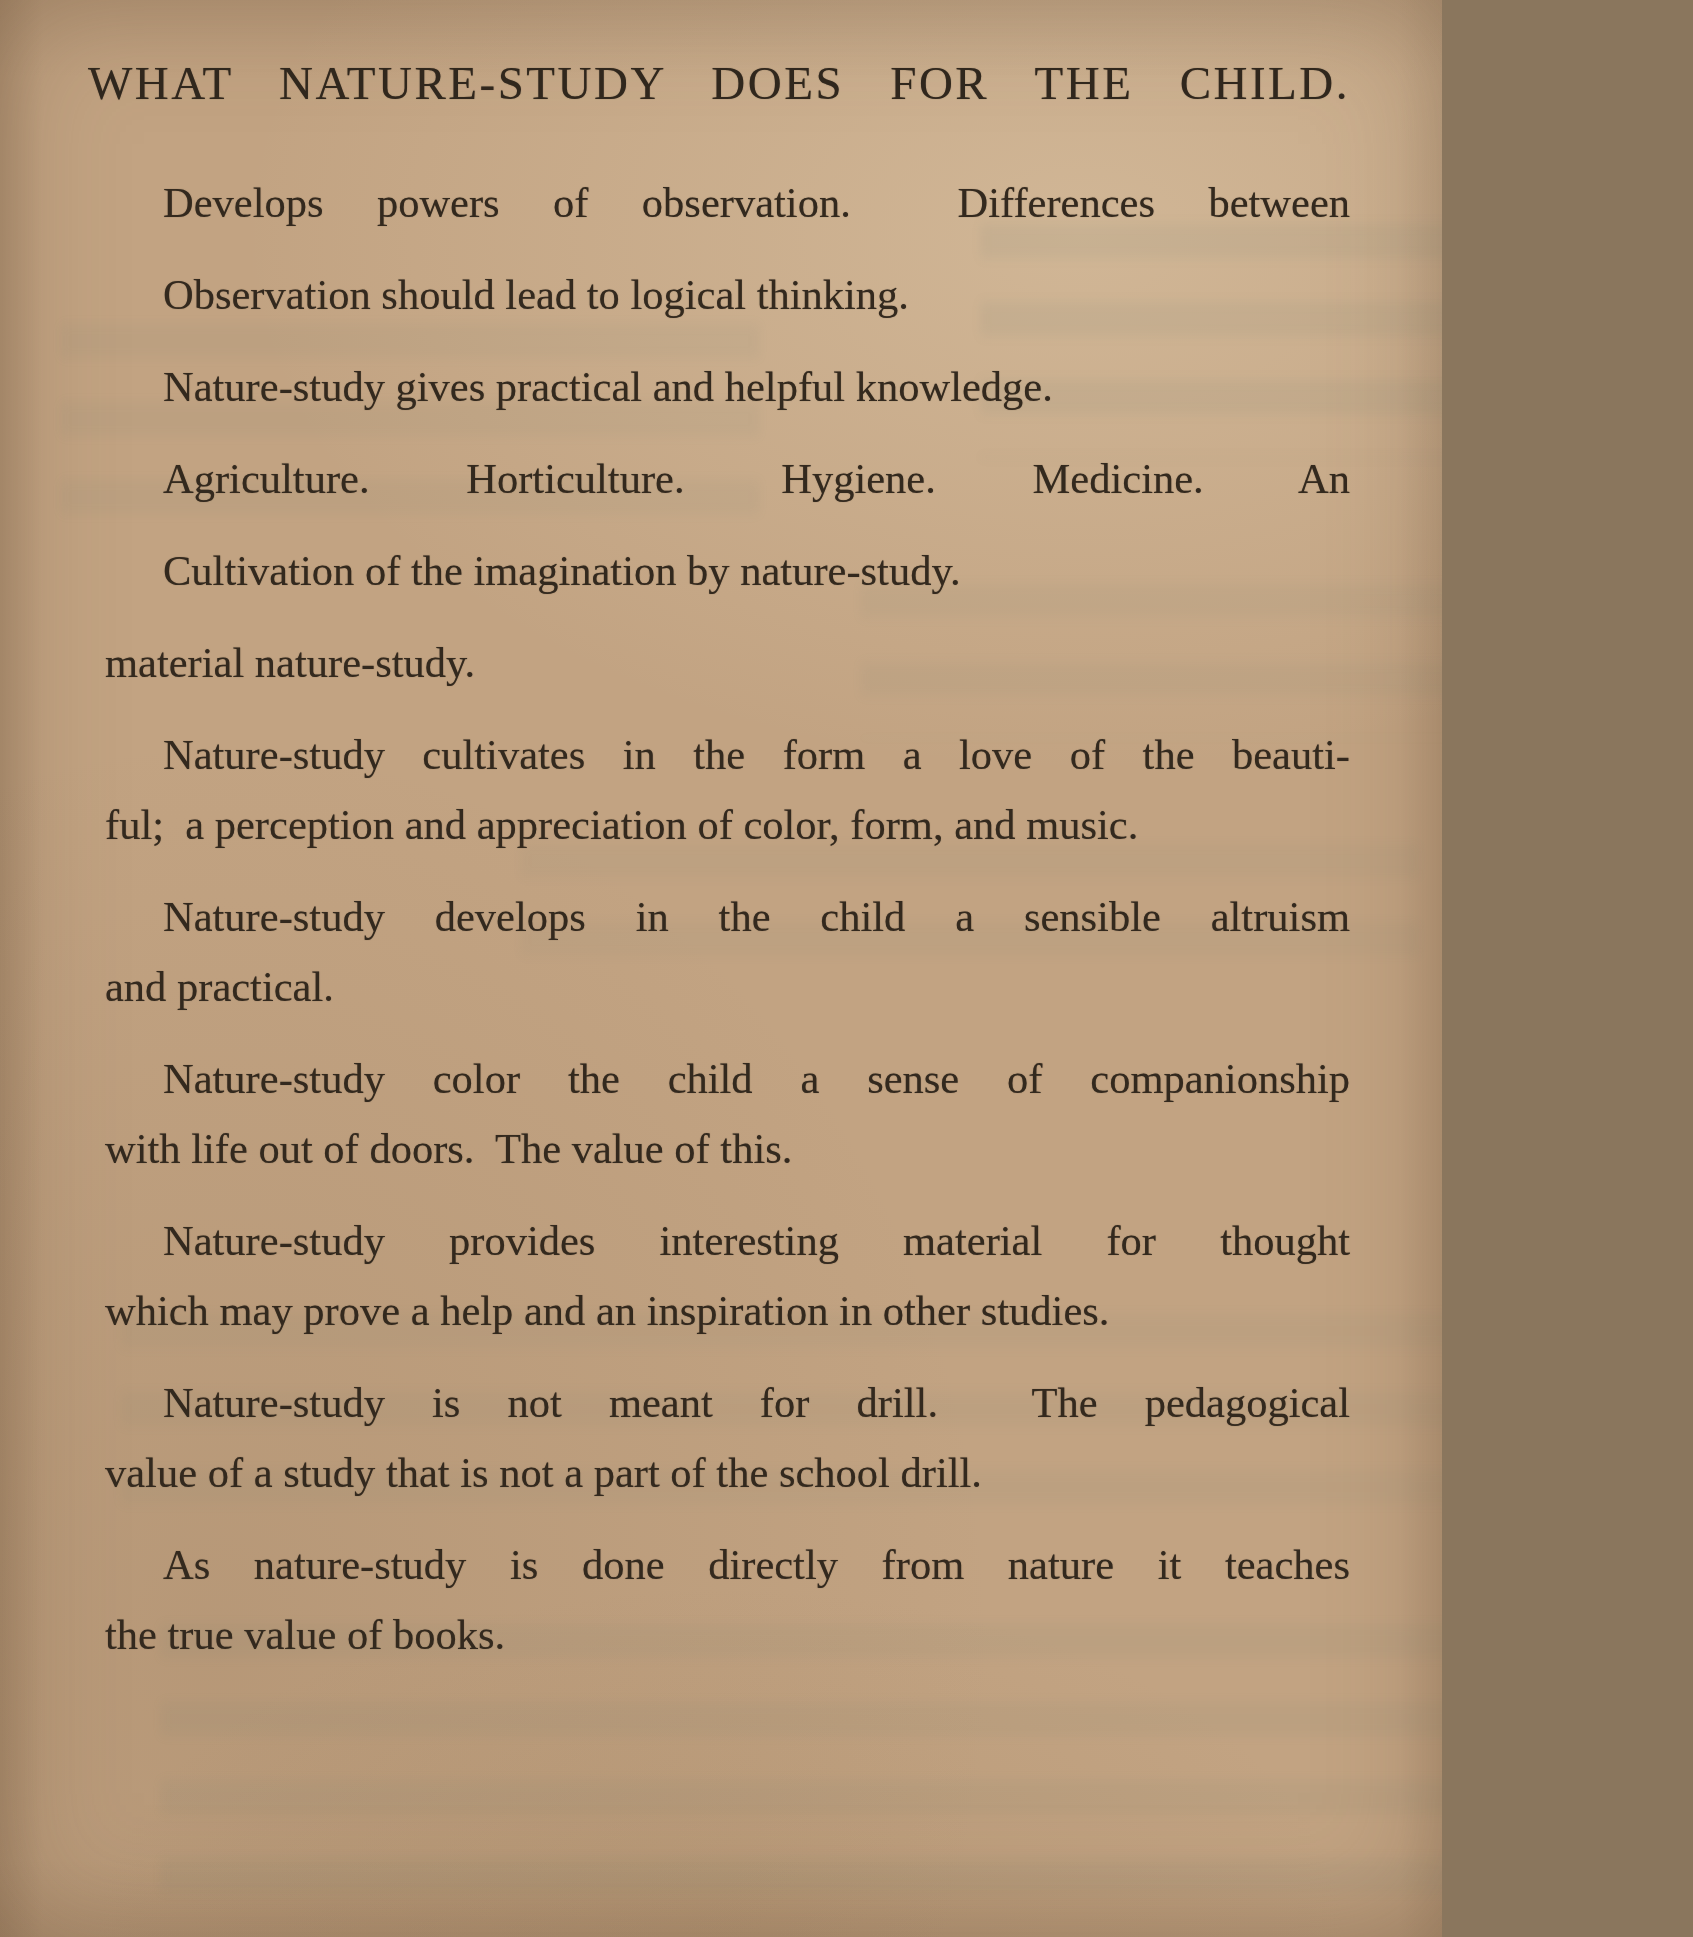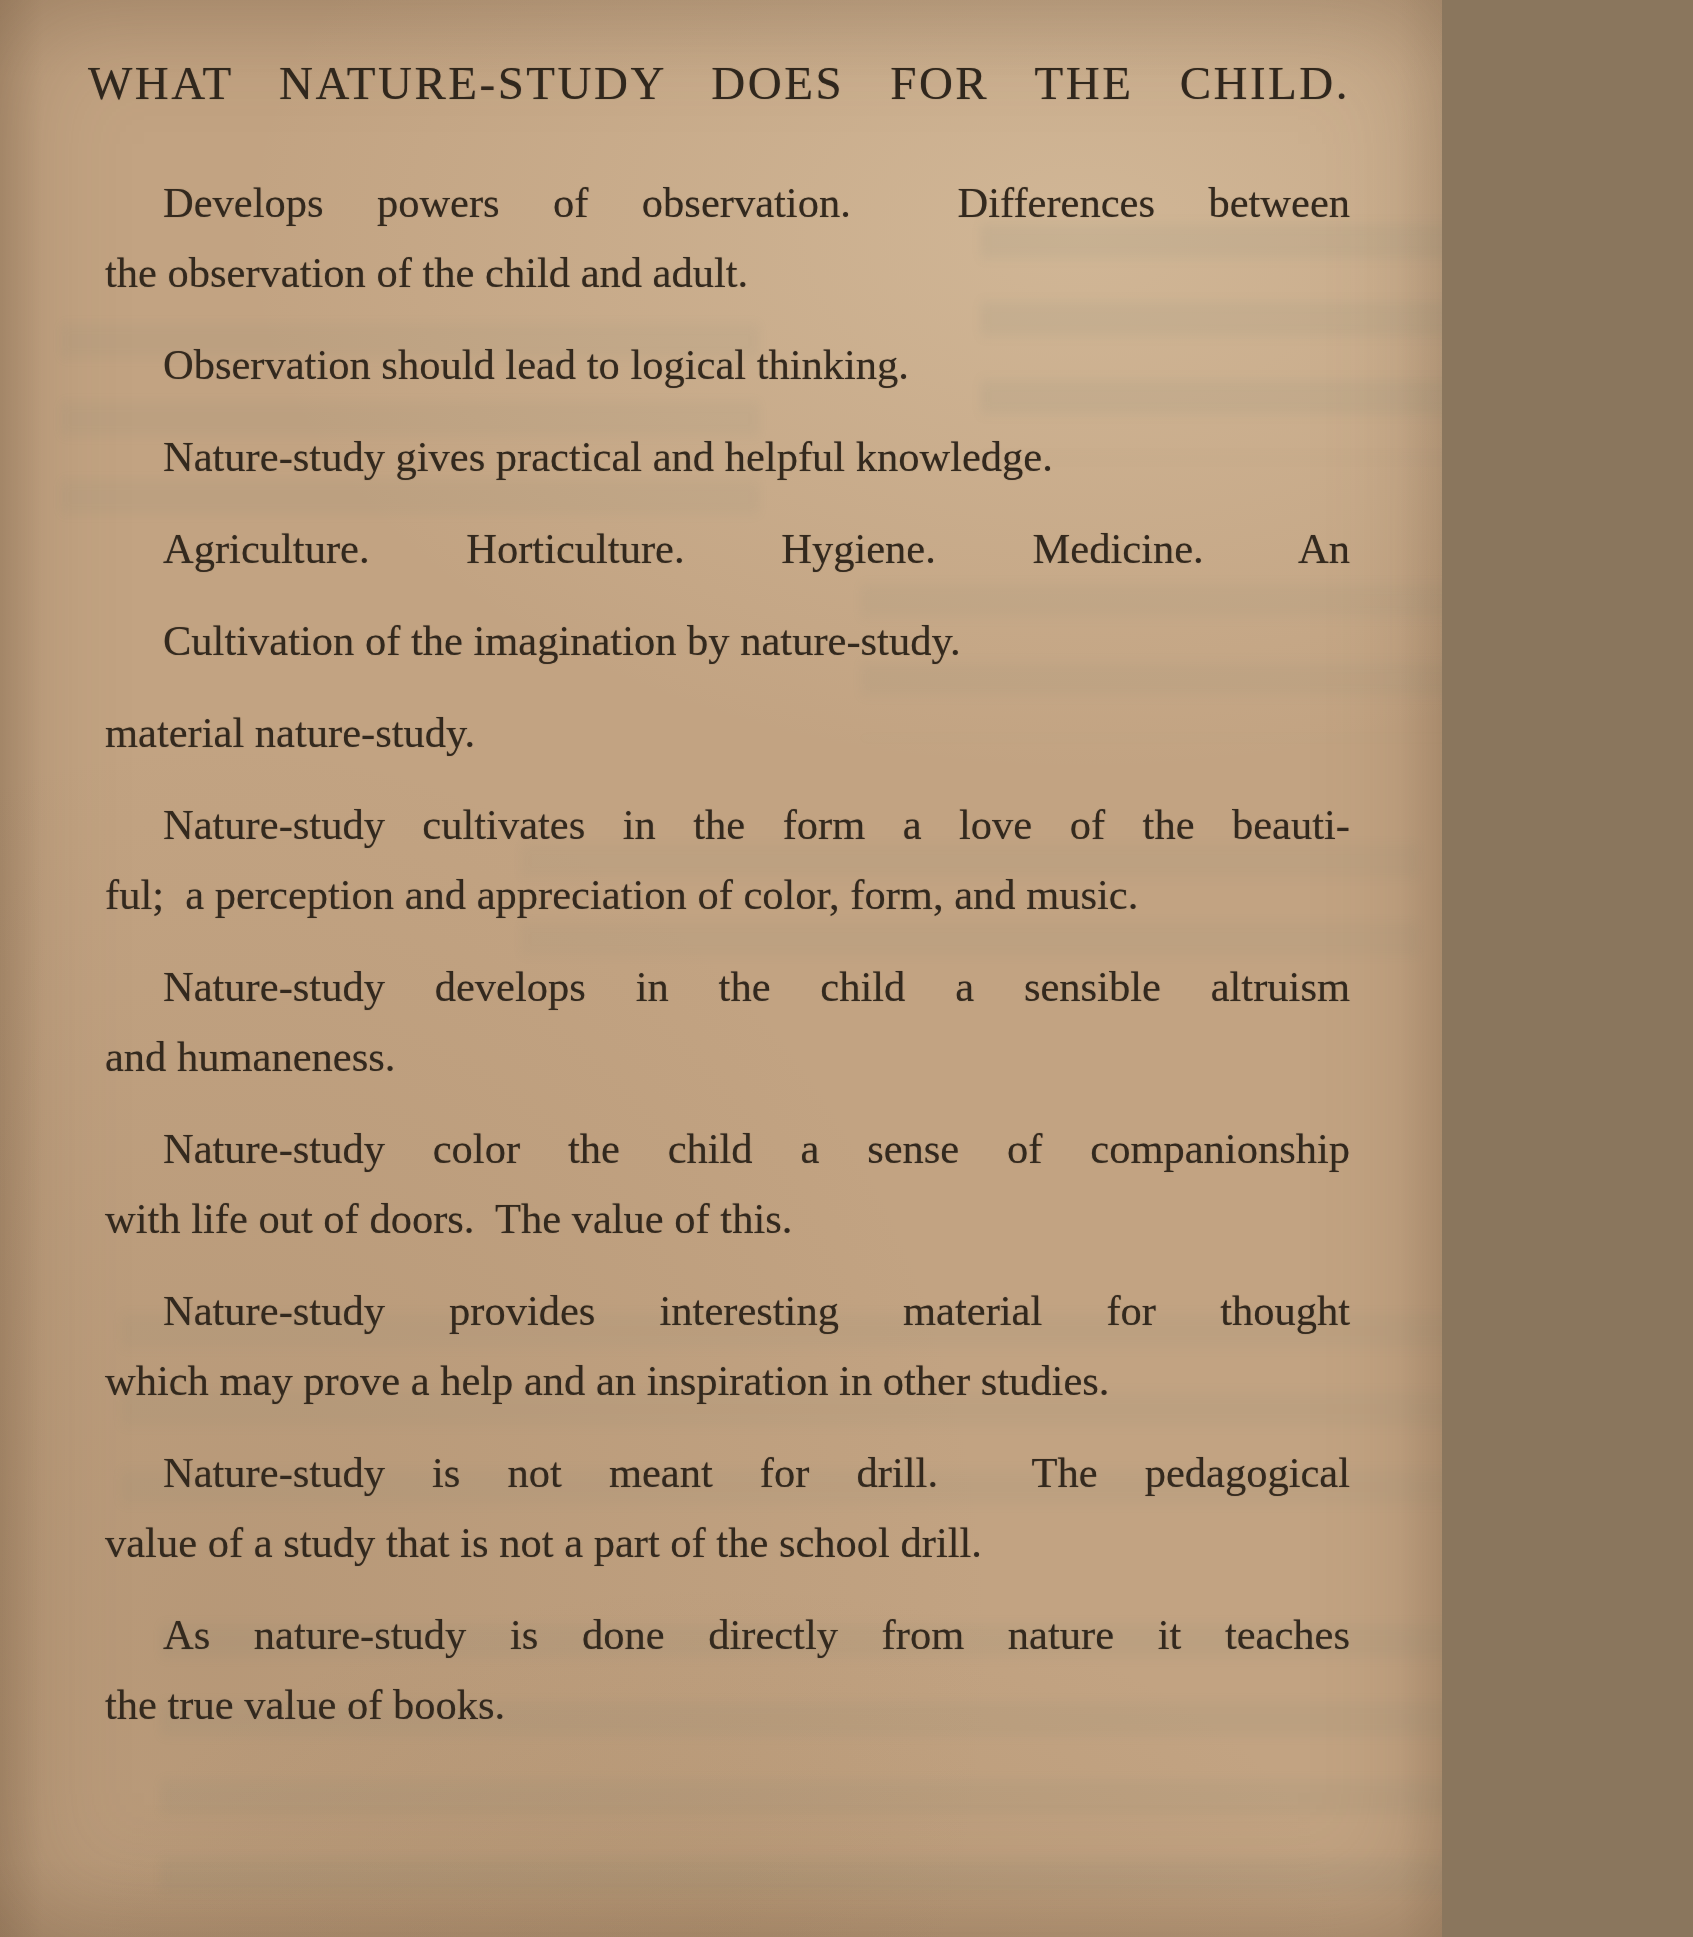--- a/index.html
+++ b/index.html
@@ -93,21 +93,20 @@
   <div class="smudge s3"></div>
   <div class="smudge s4"></div>
   <div class="smudge s5"></div>
   <div class="smudge s6"></div>
 
   <div class="content">
     <h1 class="title">WHAT NATURE-STUDY DOES FOR THE CHILD.</h1>
     <div class="paragraphs" id="paragraphs">
         <p class="para">
           <span class="line indent just">Develops powers of observation.  Differences between</span>
-          <span class="line">the observation of the child and adult.</span>
         </p>
         <p class="para">
           <span class="line indent">Observation should lead to logical thinking.</span>
         </p>
         <p class="para">
           <span class="line indent">Nature-study gives practical and helpful knowledge.</span>
         </p>
         <p class="para">
           <span class="line indent just">Agriculture.  Horticulture.  Hygiene.  Medicine.  An</span>
         </p>
@@ -116,21 +115,21 @@
         </p>
         <p class="para">
           <span class="line">material nature-study.</span>
         </p>
         <p class="para">
           <span class="line indent just">Nature-study cultivates in the form a love of the beauti-</span>
           <span class="line">ful;  a perception and appreciation of color, form, and music.</span>
         </p>
         <p class="para">
           <span class="line indent just">Nature-study develops in the child a sensible altruism</span>
-          <span class="line">and humaneness.</span>
+          <span class="line">and practical.</span>
         </p>
         <p class="para">
           <span class="line indent just">Nature-study color the child a sense of companionship</span>
           <span class="line">with life out of doors.  The value of this.</span>
         </p>
         <p class="para">
           <span class="line indent just">Nature-study provides interesting material for thought</span>
           <span class="line">which may prove a help and an inspiration in other studies.</span>
         </p>
         <p class="para">

